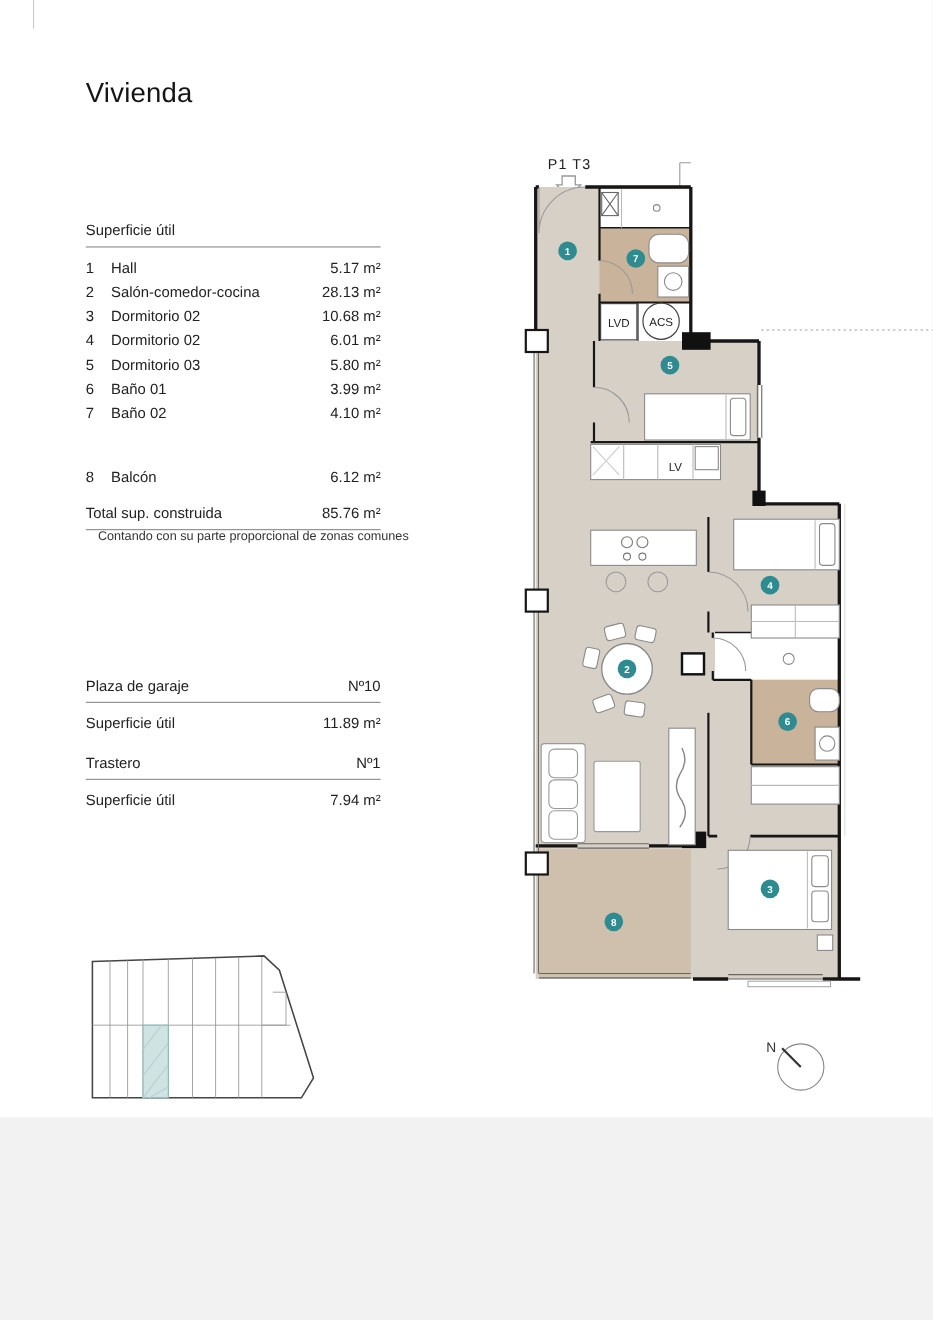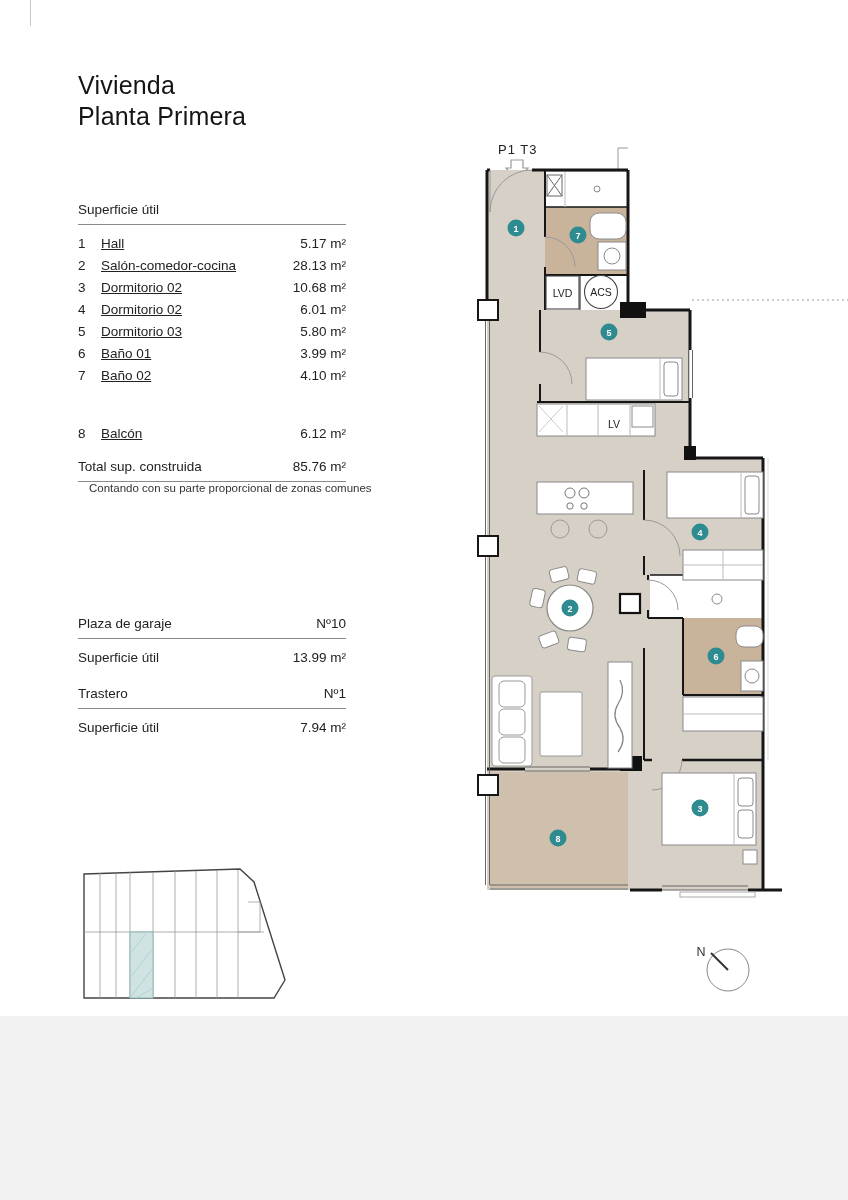--- a/index.html
+++ b/index.html
@@ -5,36 +5,35 @@
   html,body{margin:0;padding:0;background:#f2f2f2;}
   .page{position:relative;width:848px;height:1016px;background:#ffffff;overflow:hidden;
         font-family:"Liberation Sans",sans-serif;color:#222;}
   .abs{position:absolute;}
   
   .title{left:78px;top:70px;font-size:25px;line-height:31px;color:#151515;letter-spacing:.2px;}
   .hdr{left:78px;width:268px;display:flex;justify-content:space-between;
        font-size:13.5px;padding-bottom:7px;border-bottom:1px solid #8a8a8a;}
   .trow{left:78px;width:268px;display:flex;font-size:13.5px;}
   .tnum{width:23px;}
-  .tlabel{flex:1;text-decoration:underline;}
+  .tlabel{flex:1;}
   .note{left:89px;width:290px;font-size:11.5px;color:#333;}
   .cropmark{left:30px;top:0;width:1px;height:26px;background:#c9c9c9;}
   svg text{font-family:"Liberation Sans",sans-serif;}
   .roomnum{fill:#ffffff;font-size:9px;font-weight:bold;text-anchor:middle;}
   .planlbl{fill:#222;font-size:10.5px;text-anchor:middle;}
 </style>
 </head>
 <body>
 
 <div class="page">
   <div class="abs cropmark"></div>
 
   <div class="abs title">
     <div>Vivienda</div>
-    <div>Planta Primera</div>
   </div>
 
   <div class="abs hdr" style="top:202px">
     <span>Superficie útil</span>
   </div>
 
   <div class="abs trow" style="top:236px">
     <span class="tnum">1</span>
     <span class="tlabel">Hall</span>
     <span class="tval">5.17 m²</span>
@@ -82,21 +81,21 @@
     <span>85.76 m²</span>
   </div>
   <div class="abs note" style="top:482px">Contando con su parte proporcional de zonas comunes</div>
 
   <div class="abs hdr" style="top:616px">
     <span>Plaza de garaje</span>
     <span>Nº10</span>
   </div>
   <div class="abs trow" style="top:650px;justify-content:space-between">
     <span>Superficie útil</span>
-    <span>13.99 m²</span>
+    <span>11.89 m²</span>
   </div>
 
   <div class="abs hdr" style="top:686px">
     <span>Trastero</span>
     <span>Nº1</span>
   </div>
   <div class="abs trow" style="top:720px;justify-content:space-between">
     <span>Superficie útil</span>
     <span>7.94 m²</span>
   </div>

